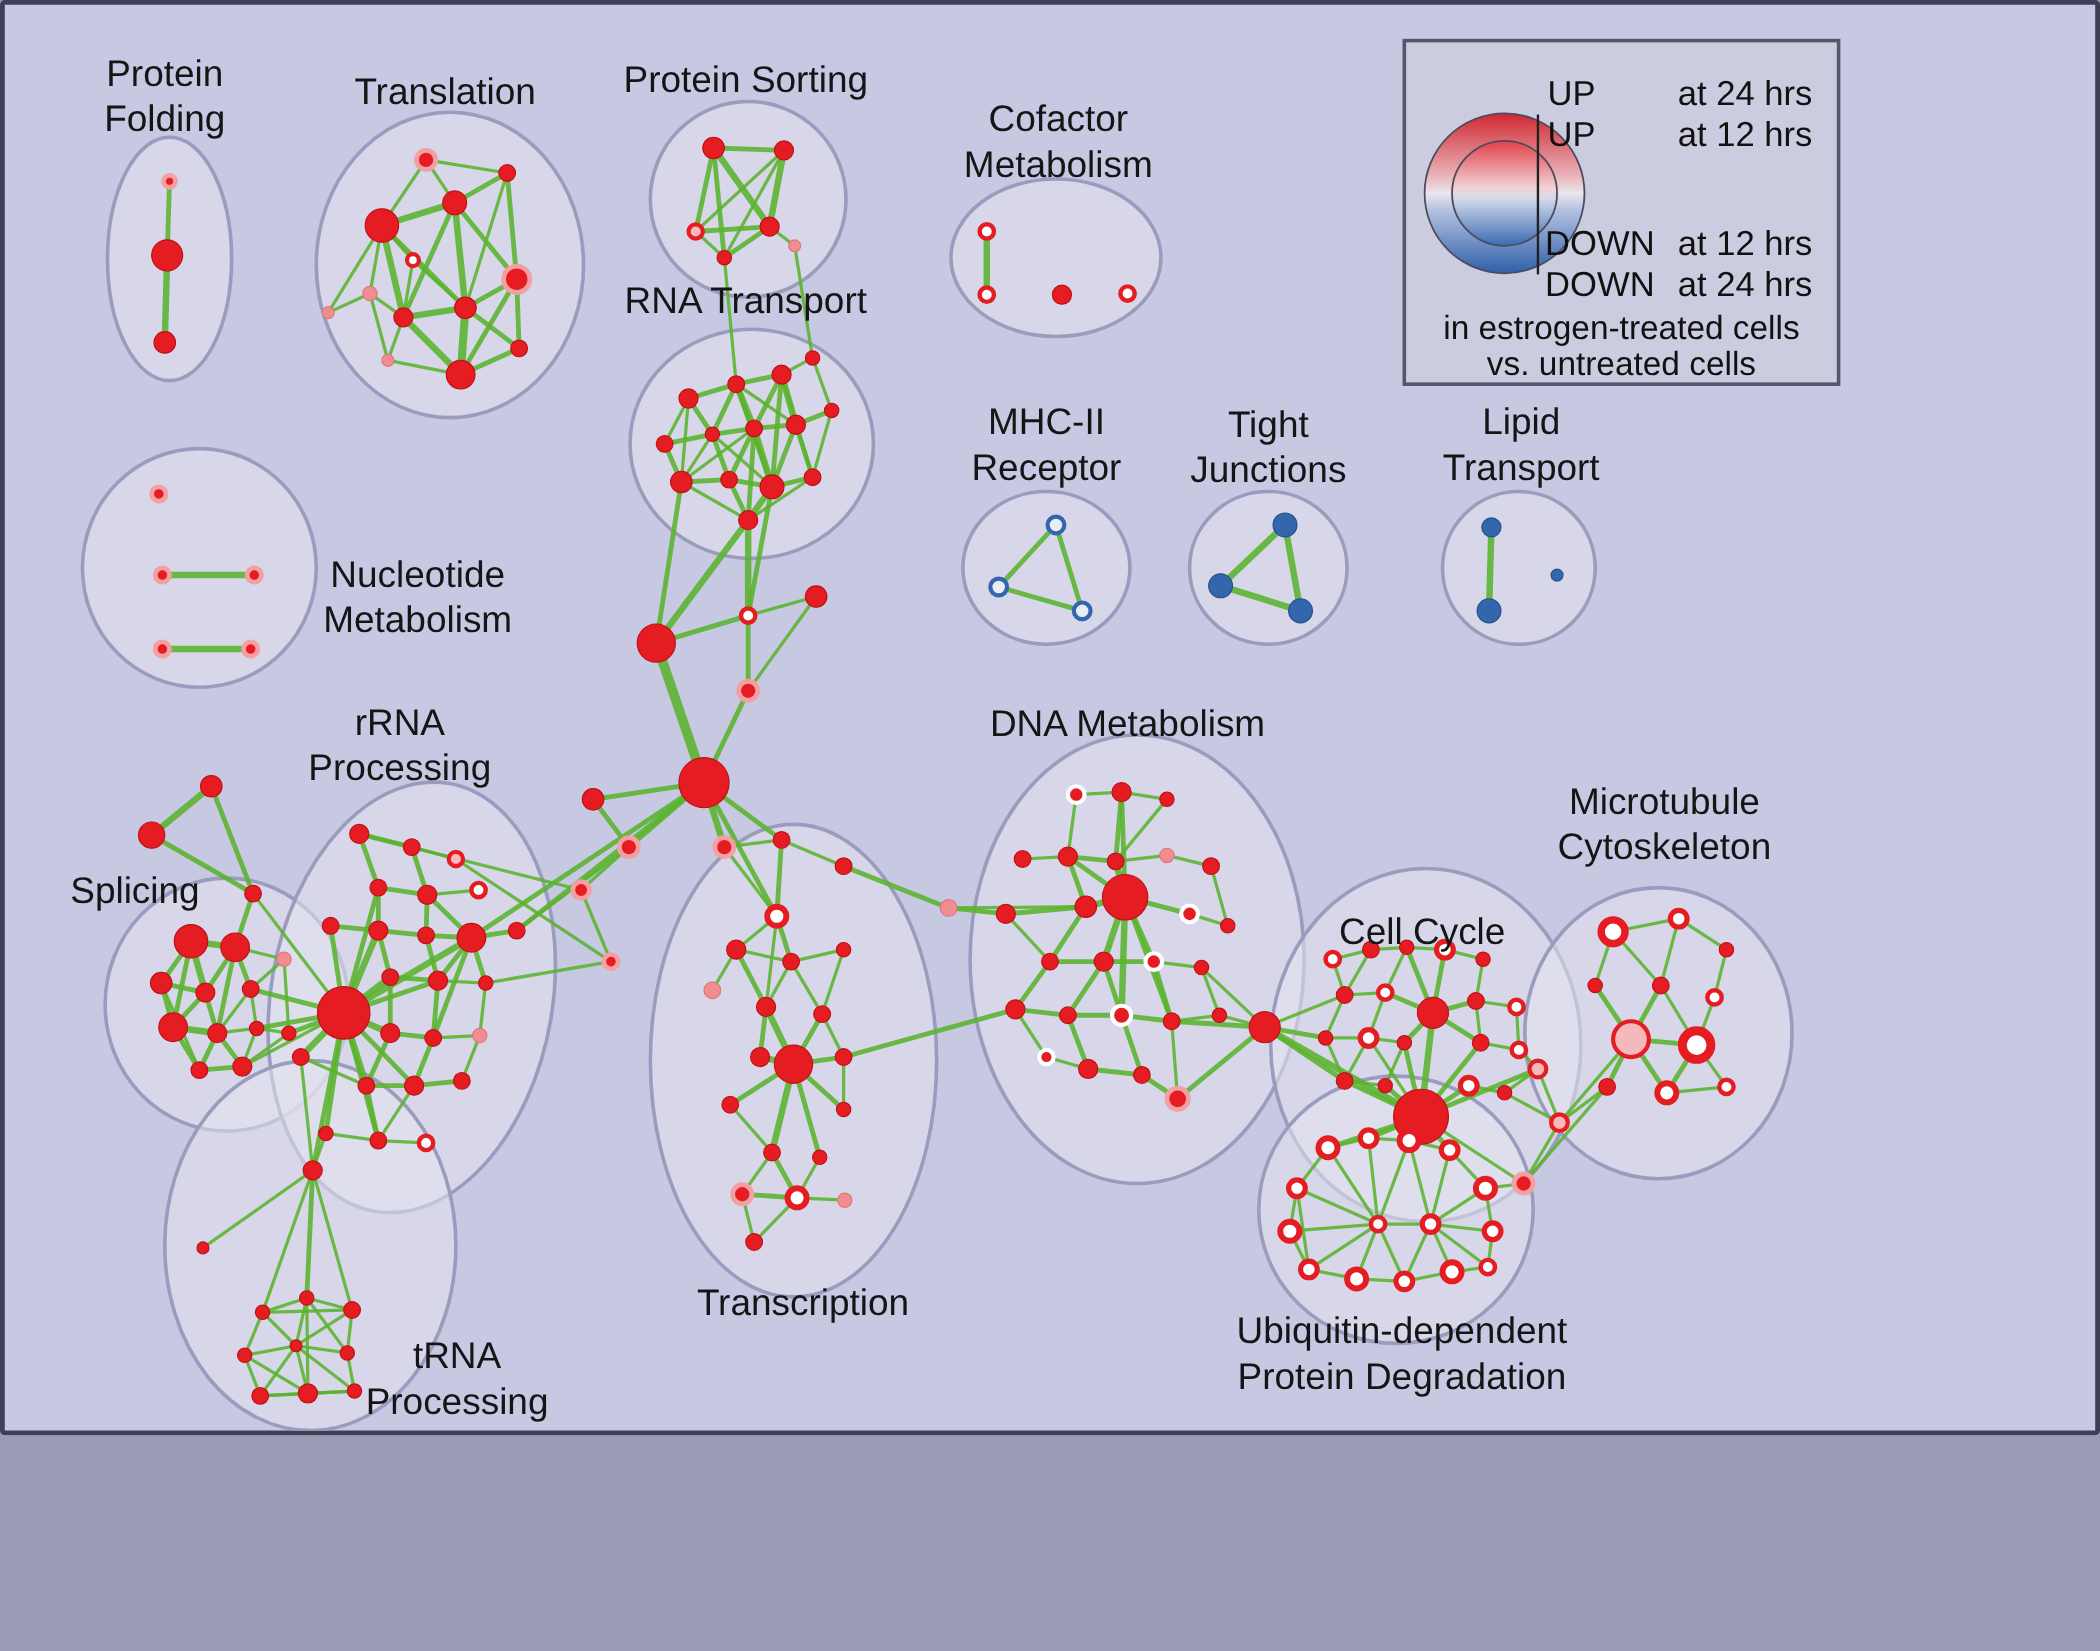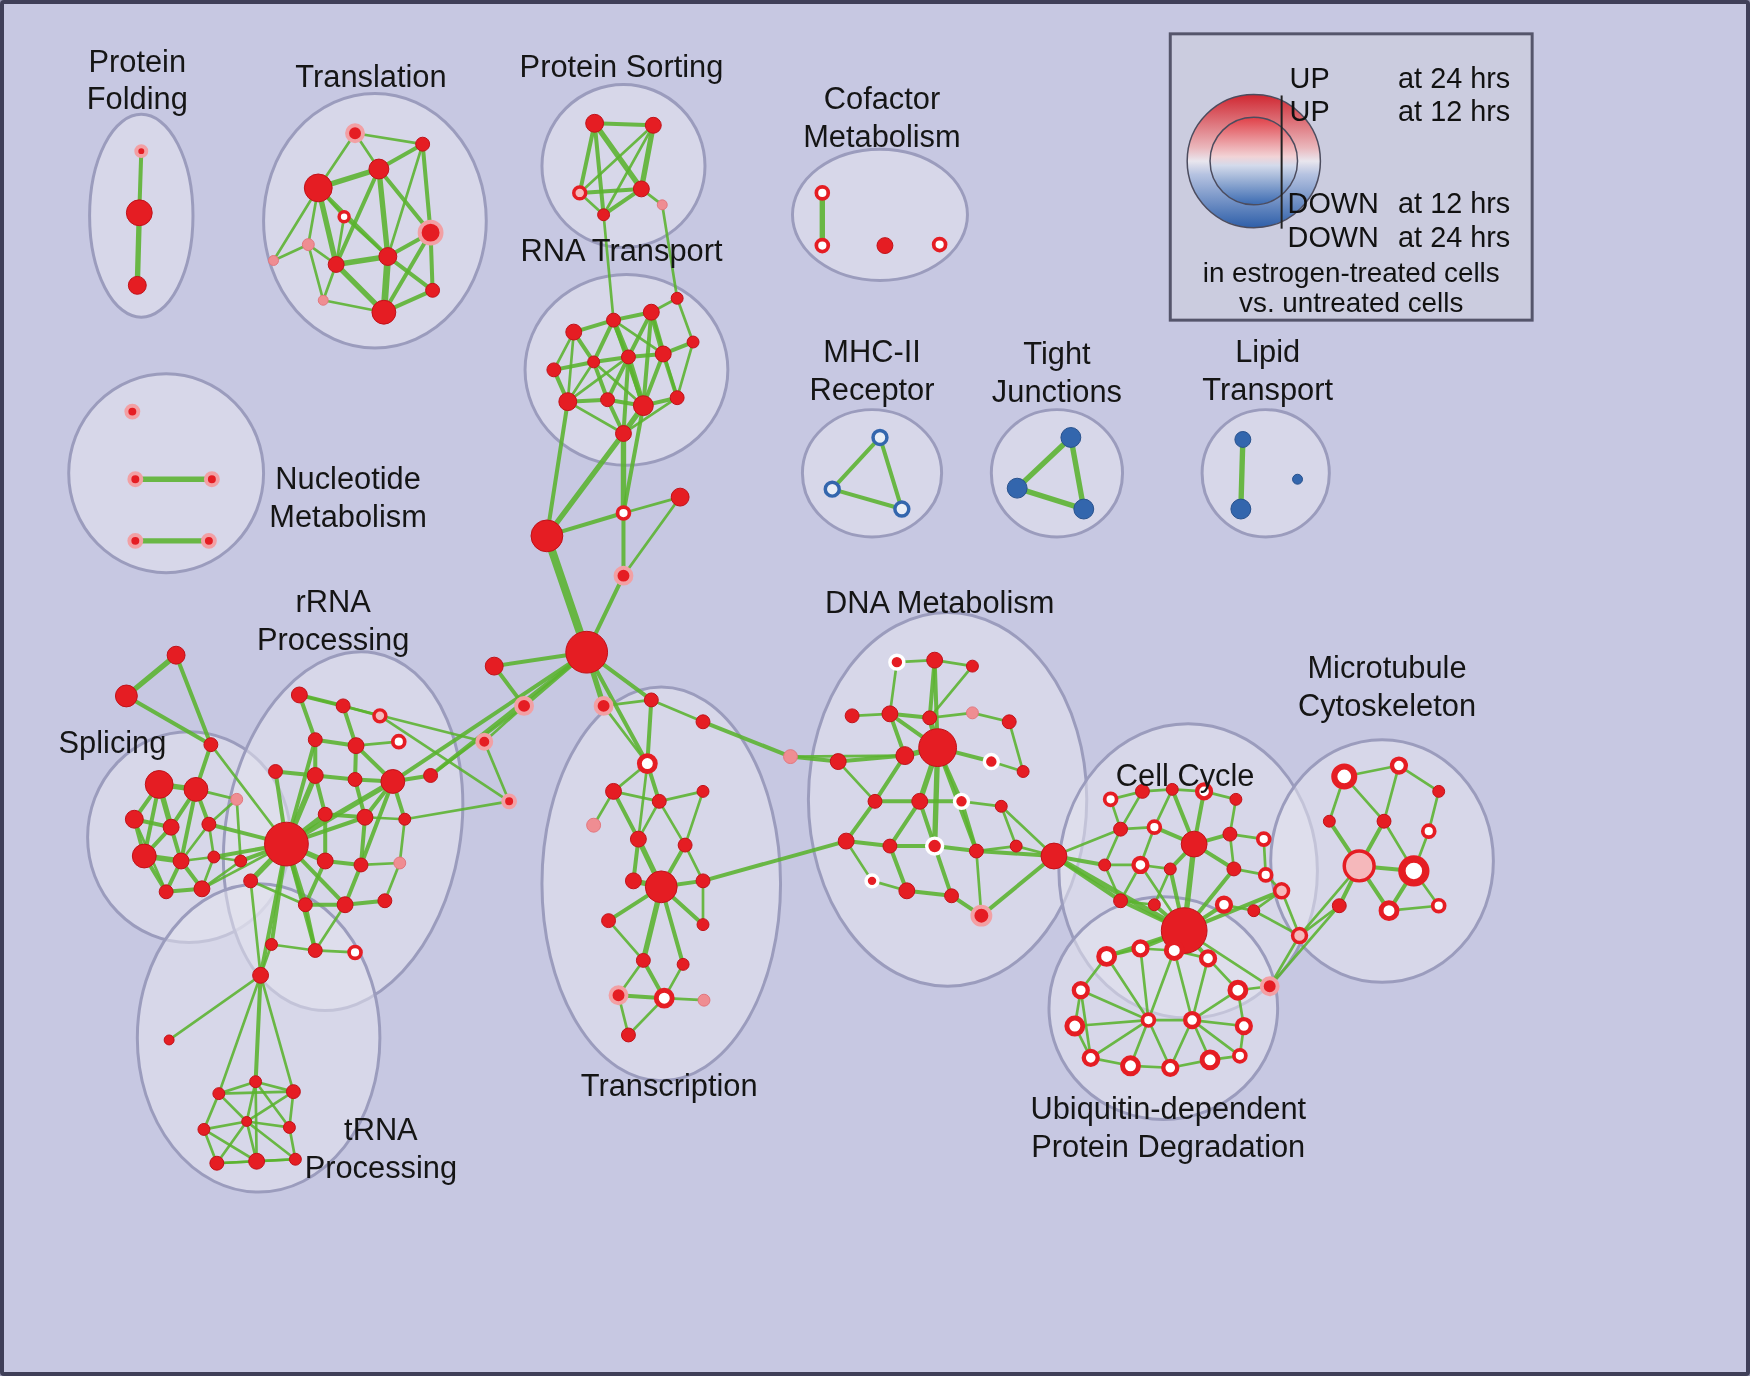--- a/index.html
+++ b/index.html
@@ -1,18 +1,18 @@
 <!DOCTYPE html>
 <html><head>
 <meta charset="utf-8">
 <style>
   html,body{margin:0;padding:0;background:#9a9ab5;}
   .stage{
     position:relative;
-    width:1750px;height:1376px;
+    width:1750px;height:1196px;
     background:#c7c8e2;
     border:4px solid #3f3f58;
     box-sizing:border-box;
     border-radius:4px;
     overflow:hidden;
     font-family:"Liberation Sans",sans-serif;
   }
   svg{display:block;}
   .clabel{font-family:"Liberation Sans",sans-serif;font-size:31px;fill:#151515;}
   .legend-box{fill:#cbccdf;stroke:#55556b;stroke-width:3;}

